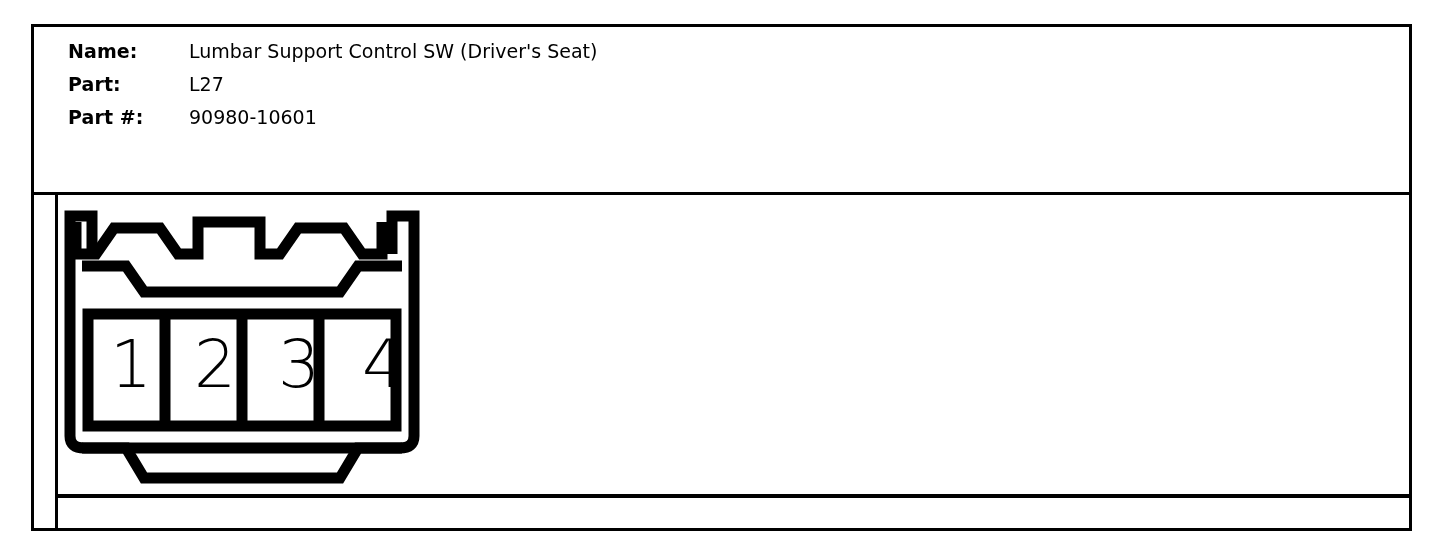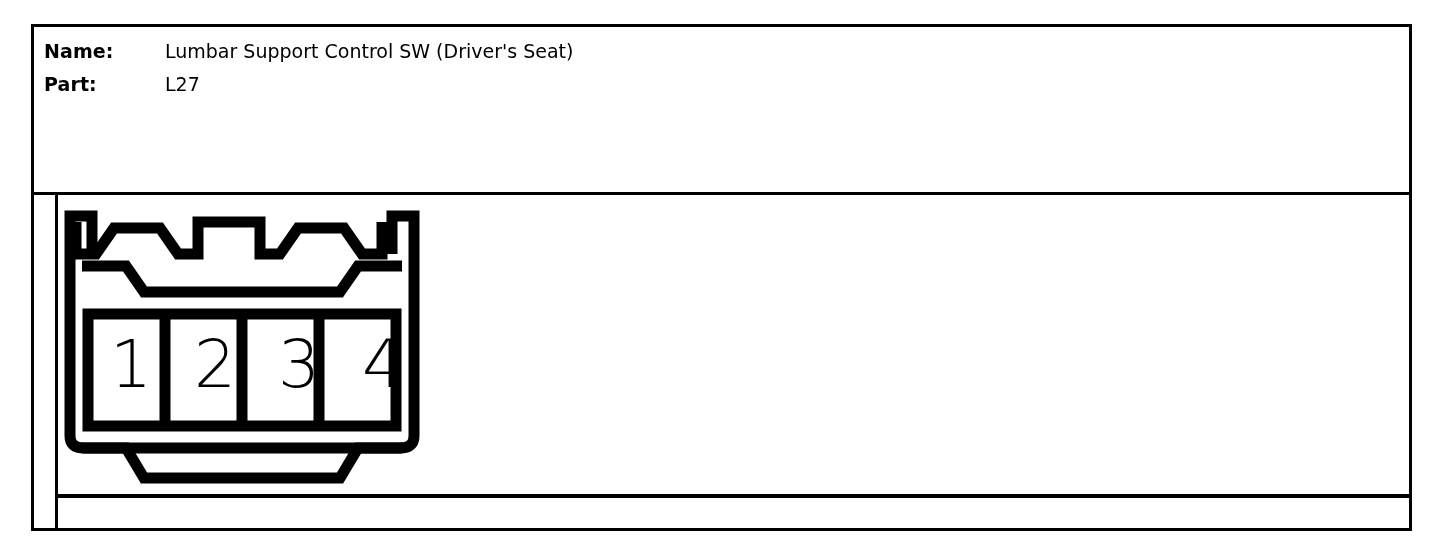--- a/index.html
+++ b/index.html
@@ -30,21 +30,21 @@
     top: 24px;
     width: 1381px;
     height: 507px;
     box-sizing: border-box;
     border: 3px solid #000000;
   }
 
   
   .spec-block {
     position: absolute;
-    left: 10px;
+    left: 34px;
     top: 8px;
     width: 1200px;
   }
   .spec-row {
     position: relative;
     height: 33px;
     line-height: 33px;
     white-space: nowrap;
   }
   .spec-label {
@@ -141,20 +141,24 @@
       <div class="spec-row">
         <span class="spec-label">Name:</span>
         <span class="spec-value">Lumbar Support Control SW (Driver's Seat)</span>
       </div>
 
       <div class="spec-row">
         <span class="spec-label">Part:</span>
         <span class="spec-value">L27</span>
       </div>
 
+      <div class="spec-row">
+        <span class="spec-label">Part #:</span>
+        <span class="spec-value">90980-10601</span>
+      </div>
 
 
     </div>
 
     <div class="divider-main"></div>
 
     <div class="table-left-rule"></div>
     <div class="row-rule-1"></div>
 
     <div class="connector">

